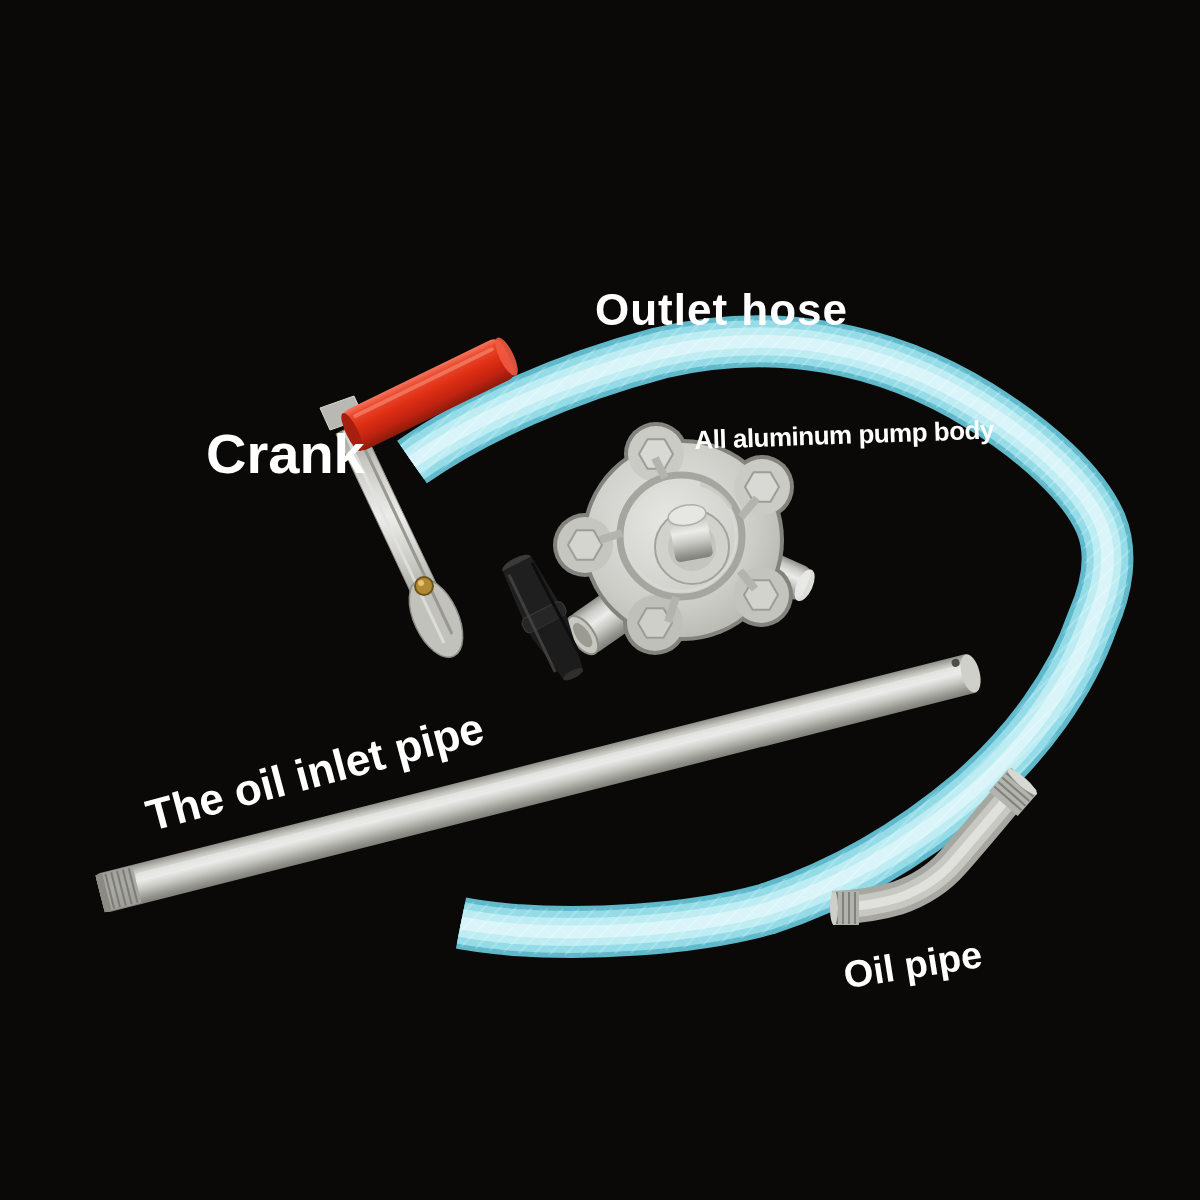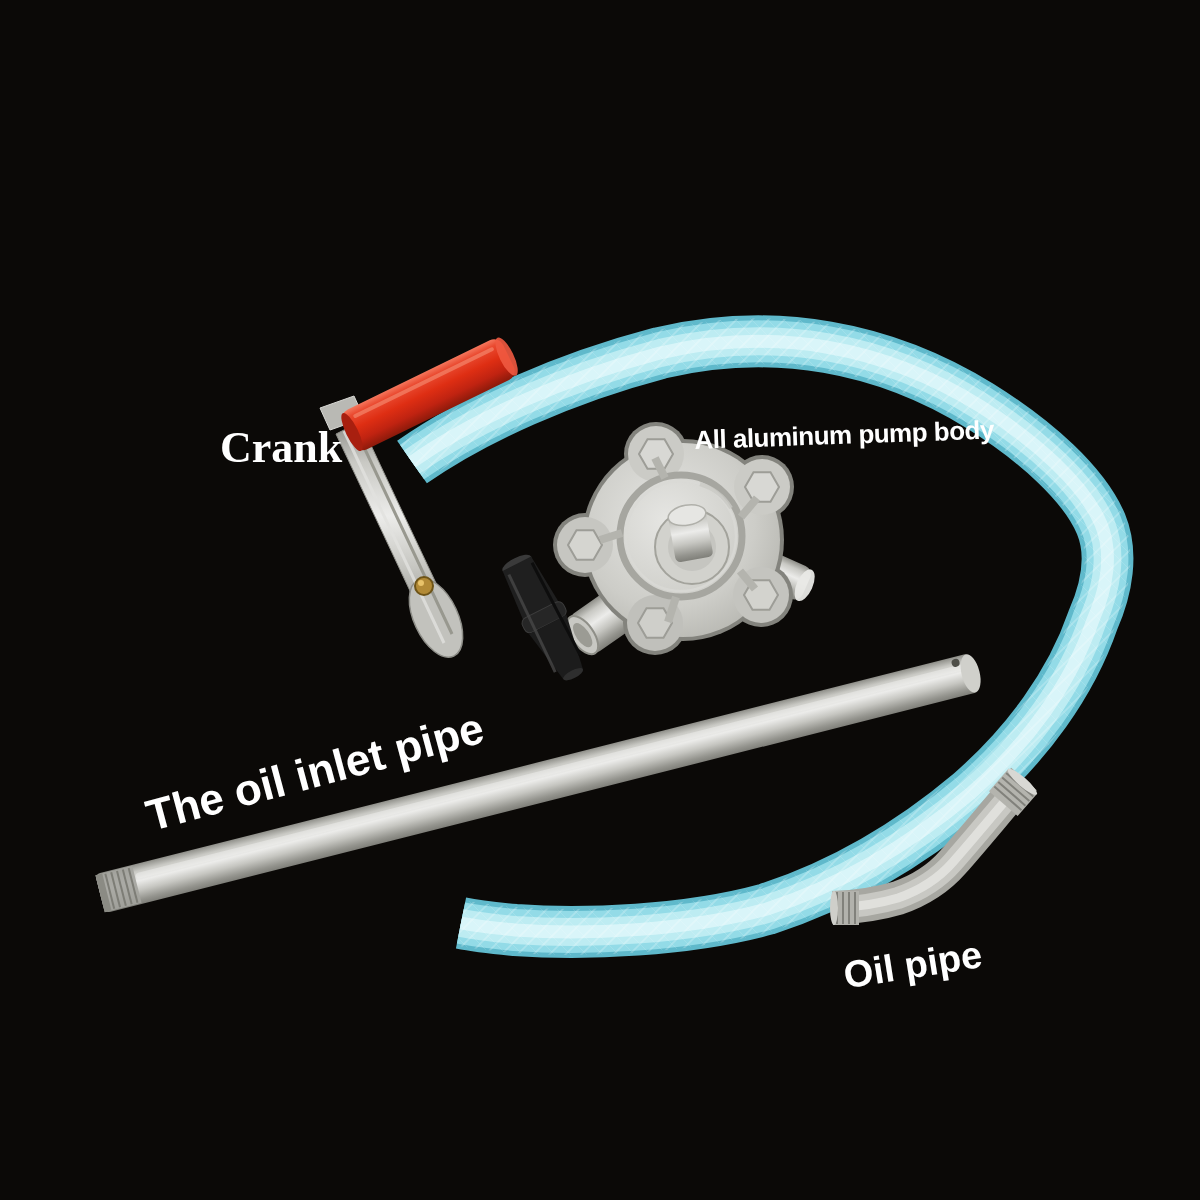--- a/index.html
+++ b/index.html
@@ -13,21 +13,21 @@
   .art { position: absolute; left: 0; top: 0; }
   .label {
     position: absolute;
     color: var(--label-text, #ffffff);
     font-weight: bold;
     white-space: nowrap;
     line-height: 1;
     z-index: 5;
   }
   .label-outlet { left: 595px; top: 288px; font-size: 44px; letter-spacing: 1px; }
-  .label-crank  { left: 220px; top: 426px; font-size: 44px; font-family: Liberation Serif, serif; }
+  .label-crank  { left: 206px; top: 426px; font-size: 56px; }
   .label-pump   { left: 694px; top: 427px; font-size: 26px; letter-spacing: -0.5px;
                   transform: rotate(-2deg); transform-origin: 0 0; }
   .label-inlet  { left: 153px; top: 794px; font-size: 44px;
                   transform: rotate(-15deg); transform-origin: 0 100%; }
   .label-oil    { left: 841px; top: 957px; font-size: 38px;
                   transform: rotate(-9deg); transform-origin: 0 0; }
 </style>
 </head>
 <body>
 
@@ -190,18 +190,19 @@
         <rect x="0" y="-17" width="26" height="34" fill="#b2b2ac"></rect>
         <line x1="4" y1="-16" x2="4" y2="16" stroke="#81817b" stroke-width="2"></line>
         <line x1="10" y1="-16" x2="10" y2="16" stroke="#81817b" stroke-width="2"></line>
         <line x1="16" y1="-16" x2="16" y2="16" stroke="#81817b" stroke-width="2"></line>
         <line x1="22" y1="-16" x2="22" y2="16" stroke="#81817b" stroke-width="2"></line>
         <ellipse cx="1" cy="0" rx="4" ry="17" fill="#cfcfca"></ellipse>
       </g>
     </g>
   </svg>
 
+  <div class="label label-outlet">Outlet hose</div>
   <div class="label label-crank">Crank</div>
   <div class="label label-pump">All aluminum pump body</div>
   <div class="label label-inlet">The oil inlet pipe</div>
   <div class="label label-oil">Oil pipe</div>
 
 </div>
 
 </body></html>

